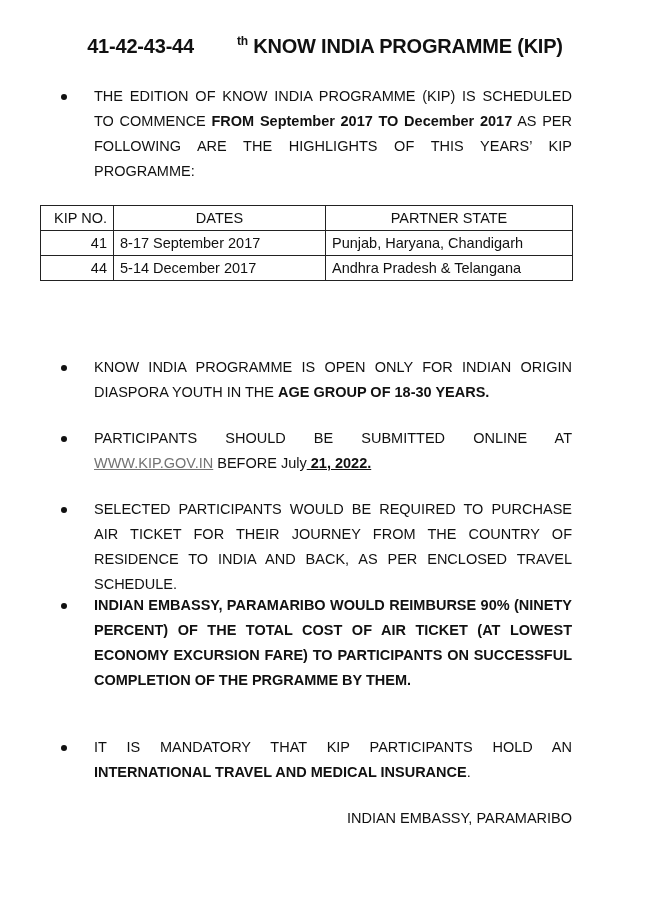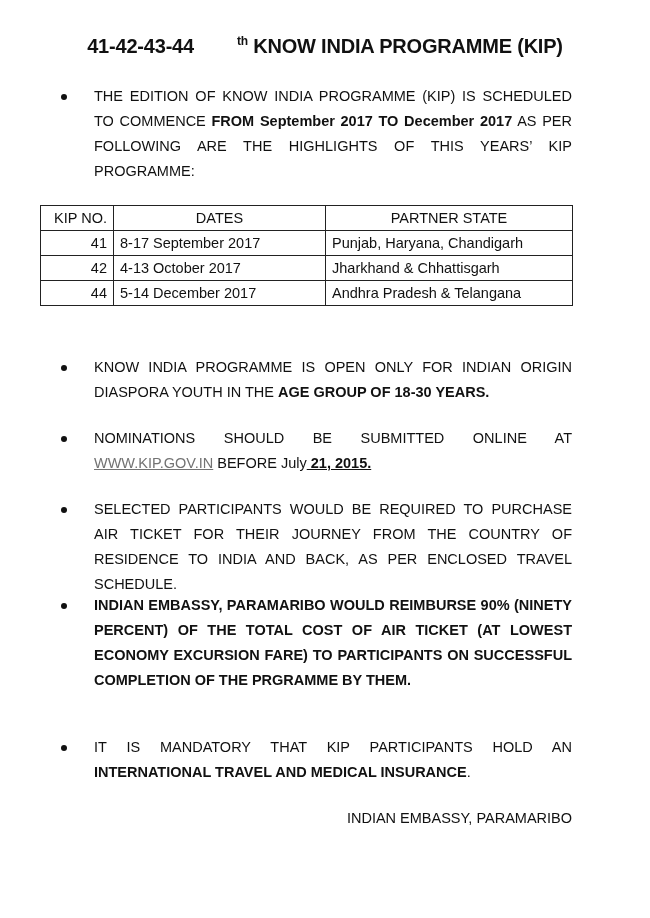--- a/index.html
+++ b/index.html
@@ -60,40 +60,35 @@
       <th class="c3">PARTNER STATE</th>
     </tr>
   </thead>
   <tbody>
     <tr>
       <td class="c1">41</td>
       <td class="c2">8-17 September 2017</td>
       <td class="c3">Punjab, Haryana, Chandigarh</td>
     </tr>
     <tr>
-      <td class="c1">42</td>
-      <td class="c2">4-13 October 2017</td>
-      <td class="c3">Jharkhand &amp; Chhattisgarh</td>
-    </tr>
-    <tr>
       <td class="c1">44</td>
       <td class="c2">5-14 December 2017</td>
       <td class="c3">Andhra Pradesh &amp; Telangana</td>
     </tr>
   </tbody>
 </table>
 
 <div class="bullet" style="top:355px;">
   <span class="dot"></span>
   <span class="txt"><span>KNOW INDIA PROGRAMME IS OPEN ONLY FOR INDIAN ORIGIN DIASPORA YOUTH IN THE </span><span class="b">AGE GROUP OF 18-30 YEARS.</span></span>
 </div>
 
 <div class="bullet" style="top:426px;">
   <span class="dot"></span>
-  <span class="txt"><span>NOMINATIONS SHOULD BE SUBMITTED ONLINE AT </span><a class="link">WWW.KIP.GOV.IN</a><span> BEFORE July</span><span class="u"> 21, 2015.</span></span>
+  <span class="txt"><span>PARTICIPANTS SHOULD BE SUBMITTED ONLINE AT </span><a class="link">WWW.KIP.GOV.IN</a><span> BEFORE July</span><span class="u"> 21, 2022.</span></span>
 </div>
 
 <div class="bullet" style="top:497px;">
   <span class="dot"></span>
   <span class="txt">SELECTED PARTICIPANTS WOULD BE REQUIRED TO PURCHASE AIR TICKET FOR THEIR JOURNEY FROM THE COUNTRY OF RESIDENCE TO INDIA AND BACK, AS PER ENCLOSED TRAVEL SCHEDULE.</span>
 </div>
 
 <div class="bullet b" style="top:593px;">
   <span class="dot"></span>
   <span class="txt">INDIAN EMBASSY, PARAMARIBO WOULD REIMBURSE 90% (NINETY PERCENT) OF THE TOTAL COST OF AIR TICKET (AT LOWEST ECONOMY EXCURSION FARE) TO PARTICIPANTS ON SUCCESSFUL COMPLETION OF THE PRGRAMME BY THEM.</span>

